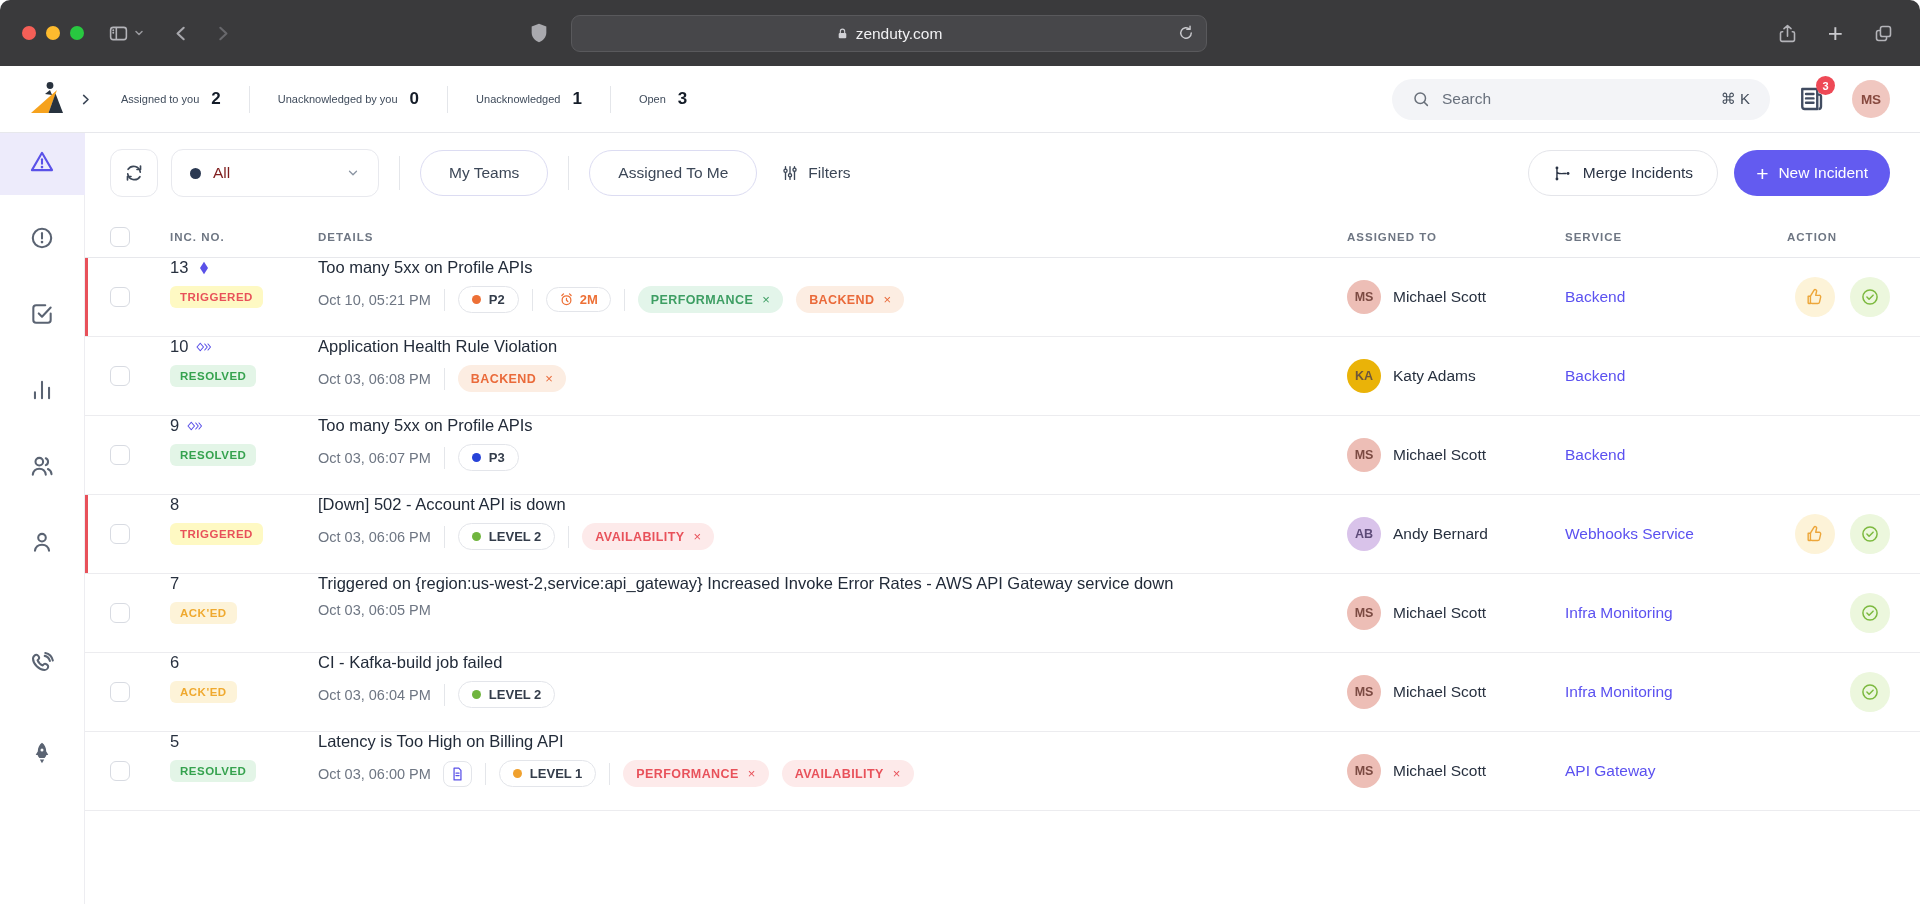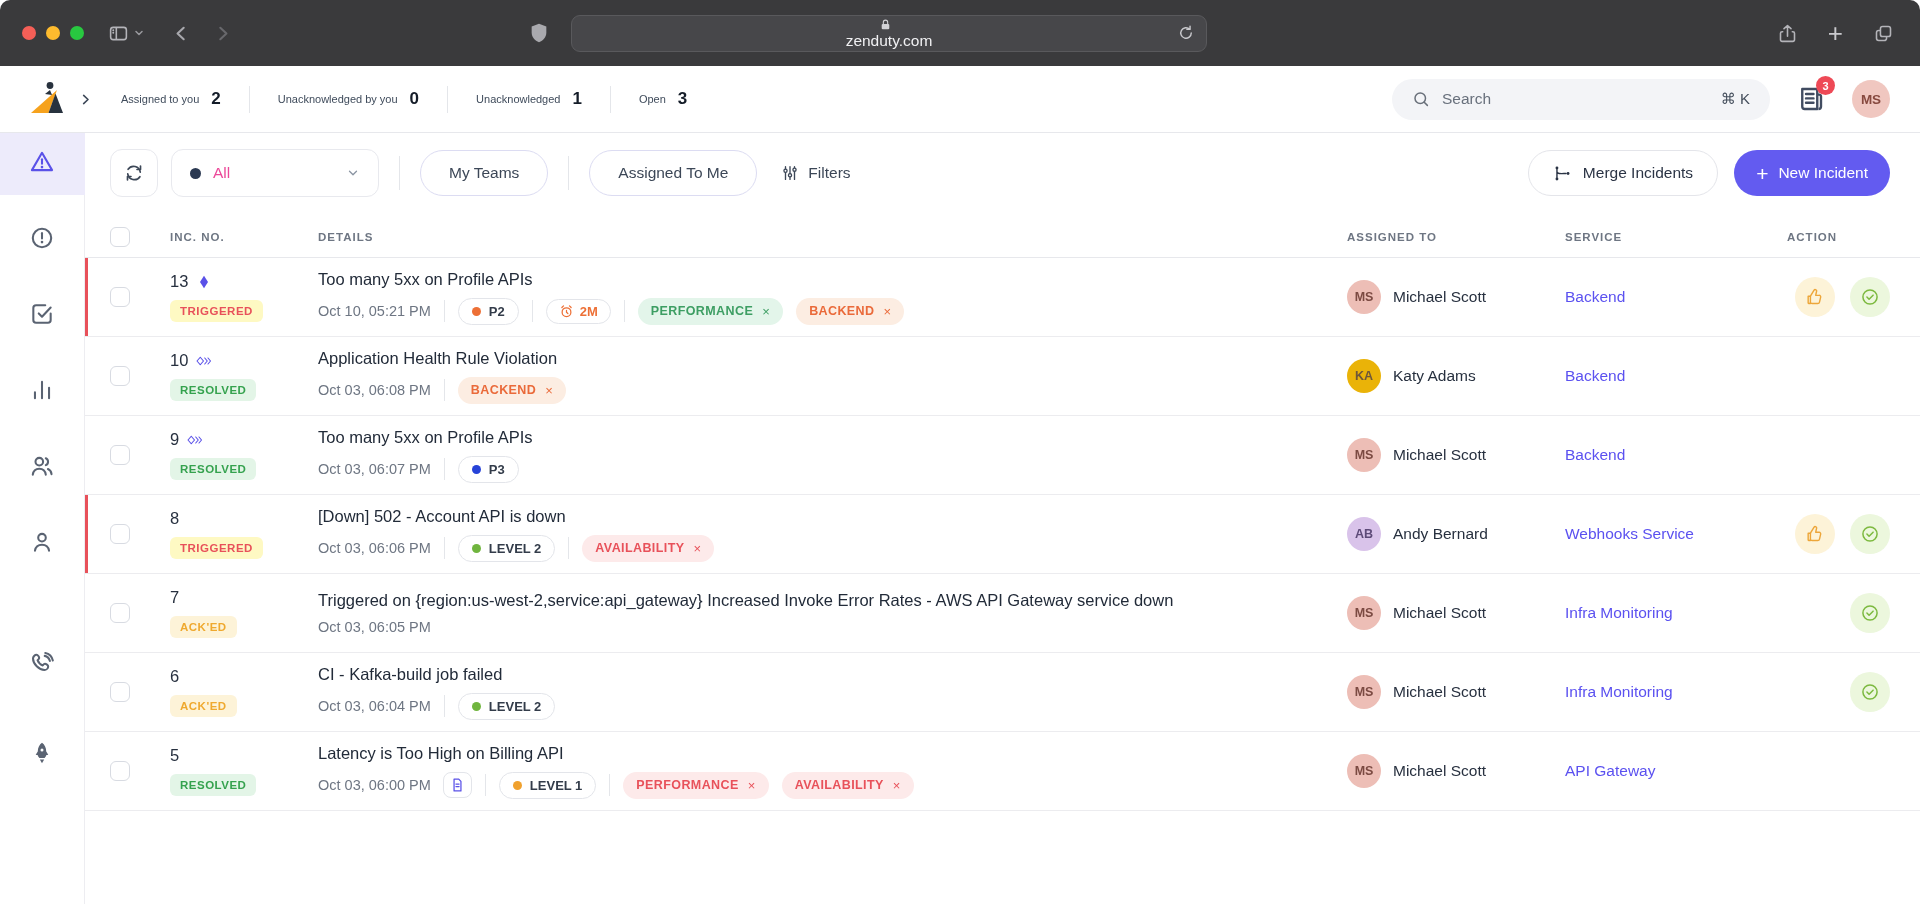--- a/index.html
+++ b/index.html
@@ -11,21 +11,21 @@
   .traffic { display:flex; gap:10px; margin-left:22px; }
   .tl { width:14px; height:14px; border-radius:50%; }
   .chrome-ic { color:#b4b4b9; display:flex; align-items:center; justify-content:center; }
   .chrome-ic svg { width:21px; height:21px; }
   .chrome-left { display:flex; align-items:center; margin-left:24px; gap:4px; }
   .chev-sm svg { width:12px; height:12px; color:#99999e; }
   .nav-back { margin-left:22px; color:#a8a8ad; }
   .nav-fwd { margin-left:16px; color:#68686c; }
   .shield { position:absolute; left:528px; top:22px; color:#a9a9ae; }
   .shield svg { width:22px; height:22px; }
-  .urlbar { position:absolute; left:571px; top:15px; width:636px; height:37px; background:#47474a; border:1px solid #59595c; border-radius:9px; display:flex; align-items:center; justify-content:center; color:#f1f1f3; font-size:15.5px;flex-direction:column; }
+  .urlbar { position:absolute; left:571px; top:15px; width:636px; height:37px; background:#47474a; border:1px solid #59595c; border-radius:9px; display:flex; align-items:center; justify-content:center; color:#f1f1f3; font-size:15.5px; }
   .urlbar .lock { color:#d2d2d6; margin-right:7px; display:flex; }
   .urlbar .lock svg { width:13px; height:14px; }
   .reload { position:absolute; right:11px; top:8px; color:#c9c9cd; }
   .reload svg { width:18px; height:18px; }
   .chrome-right { position:absolute; right:26px; top:0; height:66px; display:flex; align-items:center; gap:30px; color:#c9c9cd; }
   .chrome-right svg { width:21px; height:21px; }
   .plus-g { font-size:26px; font-weight:300; color:#c9c9cd; line-height:1; }
 
   
   .app-header { height:67px; display:flex; align-items:center; padding:0 30px 0 28px; border-bottom:1px solid #e7e8ec; background:#fff; flex:0 0 auto; }
@@ -59,21 +59,21 @@
   .side-item:nth-child(7) { margin-top:60px; }
   .side-item:nth-child(8) { margin-top:27px; }
   .main { flex:1; display:flex; flex-direction:column; min-width:0; }
 
   
   .toolbar { display:flex; align-items:center; padding:16px 30px 0 25px; flex:0 0 auto; }
   .btn-refresh { width:48px; height:48px; border:1px solid #e8e9ee; border-radius:12px; background:#fff; display:flex; align-items:center; justify-content:center; color:#3c4757; }
   .btn-refresh svg { width:20px; height:20px; }
   .team-select { margin-left:13px; width:208px; height:48px; border:1px solid #e8e9ee; border-radius:12px; background:#fff; display:flex; align-items:center; padding:0 18px; gap:12px; }
   .team-dot { width:11px; height:11px; border-radius:50%; background:#2b3952; }
-  .team-label { font-size:15.5px; color:#ec4899; }
+  .team-label { font-size:15.5px; color:#7f1d1d; }
   .team-chev { margin-left:auto; color:#8a94a2; display:flex; }
   .team-chev svg { width:14px; height:14px; }
   .tdiv { width:1px; height:34px; background:#e4e6ea; margin:0 20px; }
   .pill-btn { height:46px; border:1.5px solid #dcdcf2; border-radius:23px; background:#fff; display:flex; align-items:center; padding:0 28px; font-size:15.5px; color:#3c4757; }
   .filters { margin-left:24px; display:flex; align-items:center; gap:9px; font-size:15.5px; color:#3c4757; }
   .filters svg { width:18px; height:18px; }
   .tspacer { flex:1; }
   .btn-merge { height:46px; border:1px solid #e4e5ea; border-radius:23px; background:#fff; display:flex; align-items:center; gap:11px; padding:0 24px; font-size:15.5px; color:#2b3445; }
   .btn-merge svg { width:19px; height:19px; }
   .btn-new { margin-left:16px; height:46px; border:none; border-radius:23px; background:var(--accent,#635bf0); color:#fff; display:flex; align-items:center; gap:10px; padding:0 22px; font-size:15.5px; }
@@ -81,21 +81,21 @@
 
   
   .tgrid { display:grid; grid-template-columns:85px 148px 1fr 218px 222px 133px; }
   .thead { margin-top:20px; height:41px; align-items:center; color:#6e7683; font-size:11.5px; font-weight:bold; letter-spacing:1px; border-bottom:1px solid #e7e8ec; flex:0 0 auto; }
   .checkbox { width:20px; height:20px; border:1.5px solid #d8dbe2; border-radius:6px; background:#fff; margin-left:25px; }
   .rows { flex:1; overflow:hidden; }
   .row { height:79px; border-bottom:1px solid #ececef; position:relative; background:#fff; }
   .row.striped::before { content:""; position:absolute; left:0; top:0; bottom:0; width:3px; background:#e8515a; }
   .cell { display:flex; align-items:center; min-width:0; }
   .cell-check { align-items:center; }
-  .cell-col { flex-direction:column; align-items:flex-start; justify-content:center; gap:9px; }
+  .cell-col { flex-direction:column; align-items:flex-start; justify-content:flex-start; gap:9px; }
   .inc-top { display:flex; align-items:center; gap:8px; font-size:16.5px; color:#27303f; }
   .inc-top .icon { color:#5a51e8; display:flex; }
   .inc-top .icon svg { width:16px; height:16px; }
   .status { font-size:11.5px; font-weight:bold; letter-spacing:.5px; padding:5px 10px; border-radius:6px; }
   .status.triggered { color:#e8515a; background:#fef9c3; }
   .status.resolved { color:#35a24e; background:#e3f5e7; }
   .status.acked { color:#efa92f; background:#fdf3d8; }
   .title { font-size:16.5px; font-weight:500; color:#222b39; white-space:nowrap; }
   .meta { display:flex; align-items:center; font-size:14.5px; color:#6e7683; white-space:nowrap; }
   .msep { width:1px; height:22px; background:#e4e6ea; margin:0 13px; flex:0 0 auto; }

